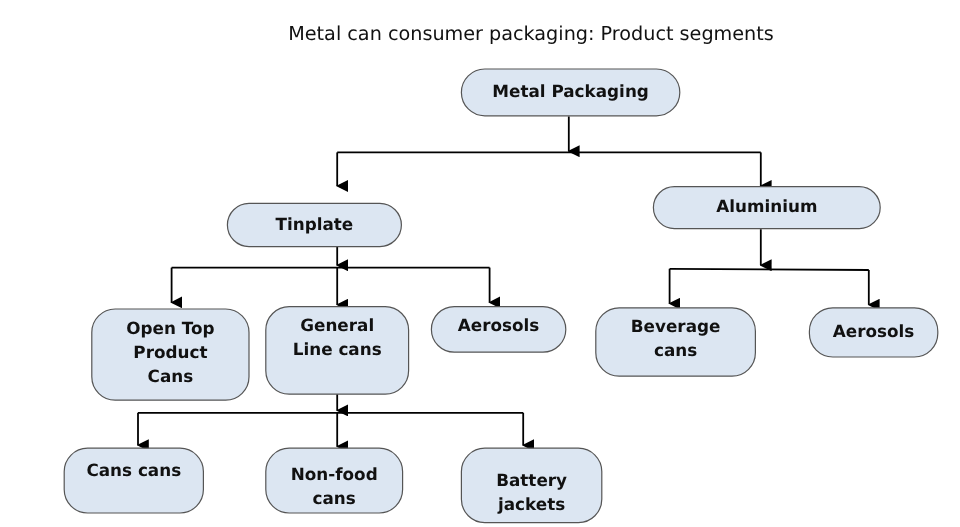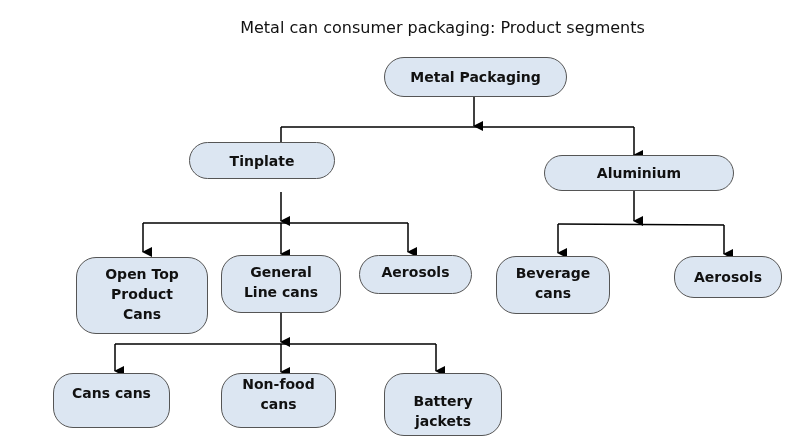--- a/index.html
+++ b/index.html
@@ -47,37 +47,37 @@
     <line x1="281" y1="313" x2="281" y2="342" marker-end="url(#arr)"></line>
     <line x1="115" y1="344" x2="436" y2="344"></line>
     <line x1="115" y1="344" x2="115" y2="371" marker-end="url(#arr)"></line>
     <line x1="281" y1="344" x2="281" y2="372" marker-end="url(#arr)"></line>
     <line x1="436" y1="344" x2="436" y2="371" marker-end="url(#arr)"></line>
   </g>
 </svg>
 
 <div class="node center" style="left:384px; top:57px; width:183px; height:40px;">Metal Packaging</div>
 
-<div class="node center" style="left:189px; top:142px; width:146px; height:37px;">Tinplate</div>
+<div class="node center" style="left:189px; top:169px; width:146px; height:37px;">Tinplate</div>
 
 <div class="node center" style="left:544px; top:155px; width:190px; height:36px;">Aluminium</div>
 
 <div class="node" style="left:76px; top:257px; width:132px; height:77px; padding-top:6px;">Open Top
 Product
 Cans</div>
 
-<div class="node" style="left:221px; top:255px; width:120px; height:58px; padding-top:6px;">General
+<div class="node" style="left:221px; top:255px; width:120px; height:74px; padding-top:6px;">General
 Line cans</div>
 
 <div class="node" style="left:359px; top:255px; width:113px; height:39px; padding-top:6px;">Aerosols</div>
 
-<div class="node" style="left:496px; top:256px; width:114px; height:58px; padding-top:6px;">Beverage
+<div class="node" style="left:496px; top:256px; width:134px; height:58px; padding-top:6px;">Beverage
 cans</div>
 
 <div class="node center" style="left:674px; top:256px; width:108px; height:42px;">Aerosols</div>
 
 <div class="node" style="left:53px; top:373px; width:117px; height:55px; padding-top:9px;">Cans cans</div>
 
-<div class="node" style="left:221px; top:373px; width:115px; height:55px; padding-top:0;">Non-food
+<div class="node" style="left:221px; top:373px; width:115px; height:55px; padding-top:12px;">Non-food
 cans</div>
 
 <div class="node" style="left:384px; top:373px; width:118px; height:63px; padding-top:17px;">Battery
 jackets</div>
 
 </body></html>

